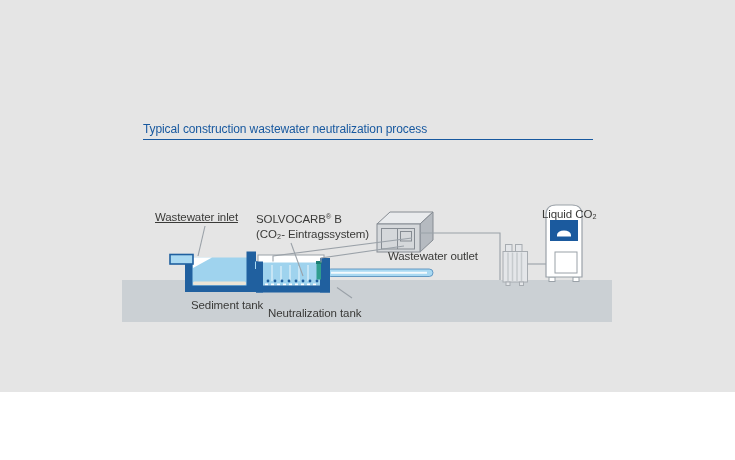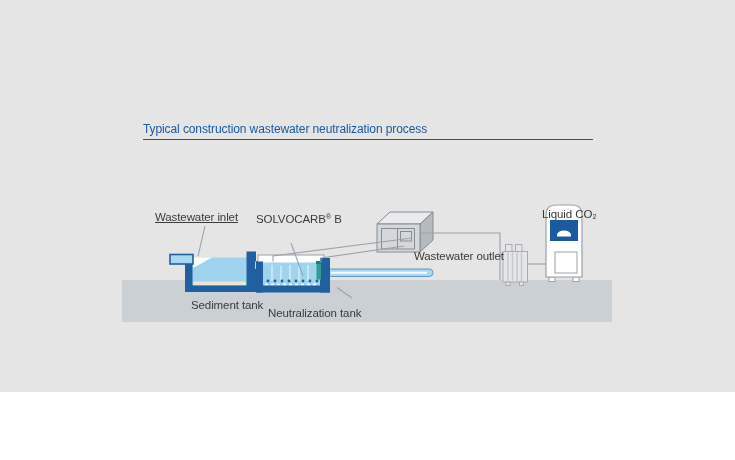--- a/index.html
+++ b/index.html
@@ -116,25 +116,26 @@
     </g>
   </svg>
 
   <div class="lbl title" style="left:143px;top:122px;">Typical construction wastewater neutralization process</div>
   <div class="title-underline"></div>
 
   <div class="lbl" style="left:155px;top:210px;text-decoration:underline;">Wastewater inlet</div>
 
   <div class="lbl" style="left:256px;top:210px;">
     <div><span>SOLVOCARB</span><span class="sup">®</span><span> B</span></div>
+    <div>(CO₂- Eintragssystem)</div>
   </div>
 
 
   <div class="lbl" style="left:542px;top:188px;margin-top:19px;">Liquid CO₂</div>
 
-  <div class="lbl" style="left:414px;top:249px;">Wastewater outlet</div>
+  <div class="lbl" style="left:388px;top:249px;">Wastewater outlet</div>
 
   <div class="lbl" style="left:191px;top:298px;text-align:right;">Sediment tank</div>
 
   <div class="lbl" style="left:268px;top:298px;margin-top:8px;">Neutralization tank</div>
 
 
 </div>
 
 </body></html>

